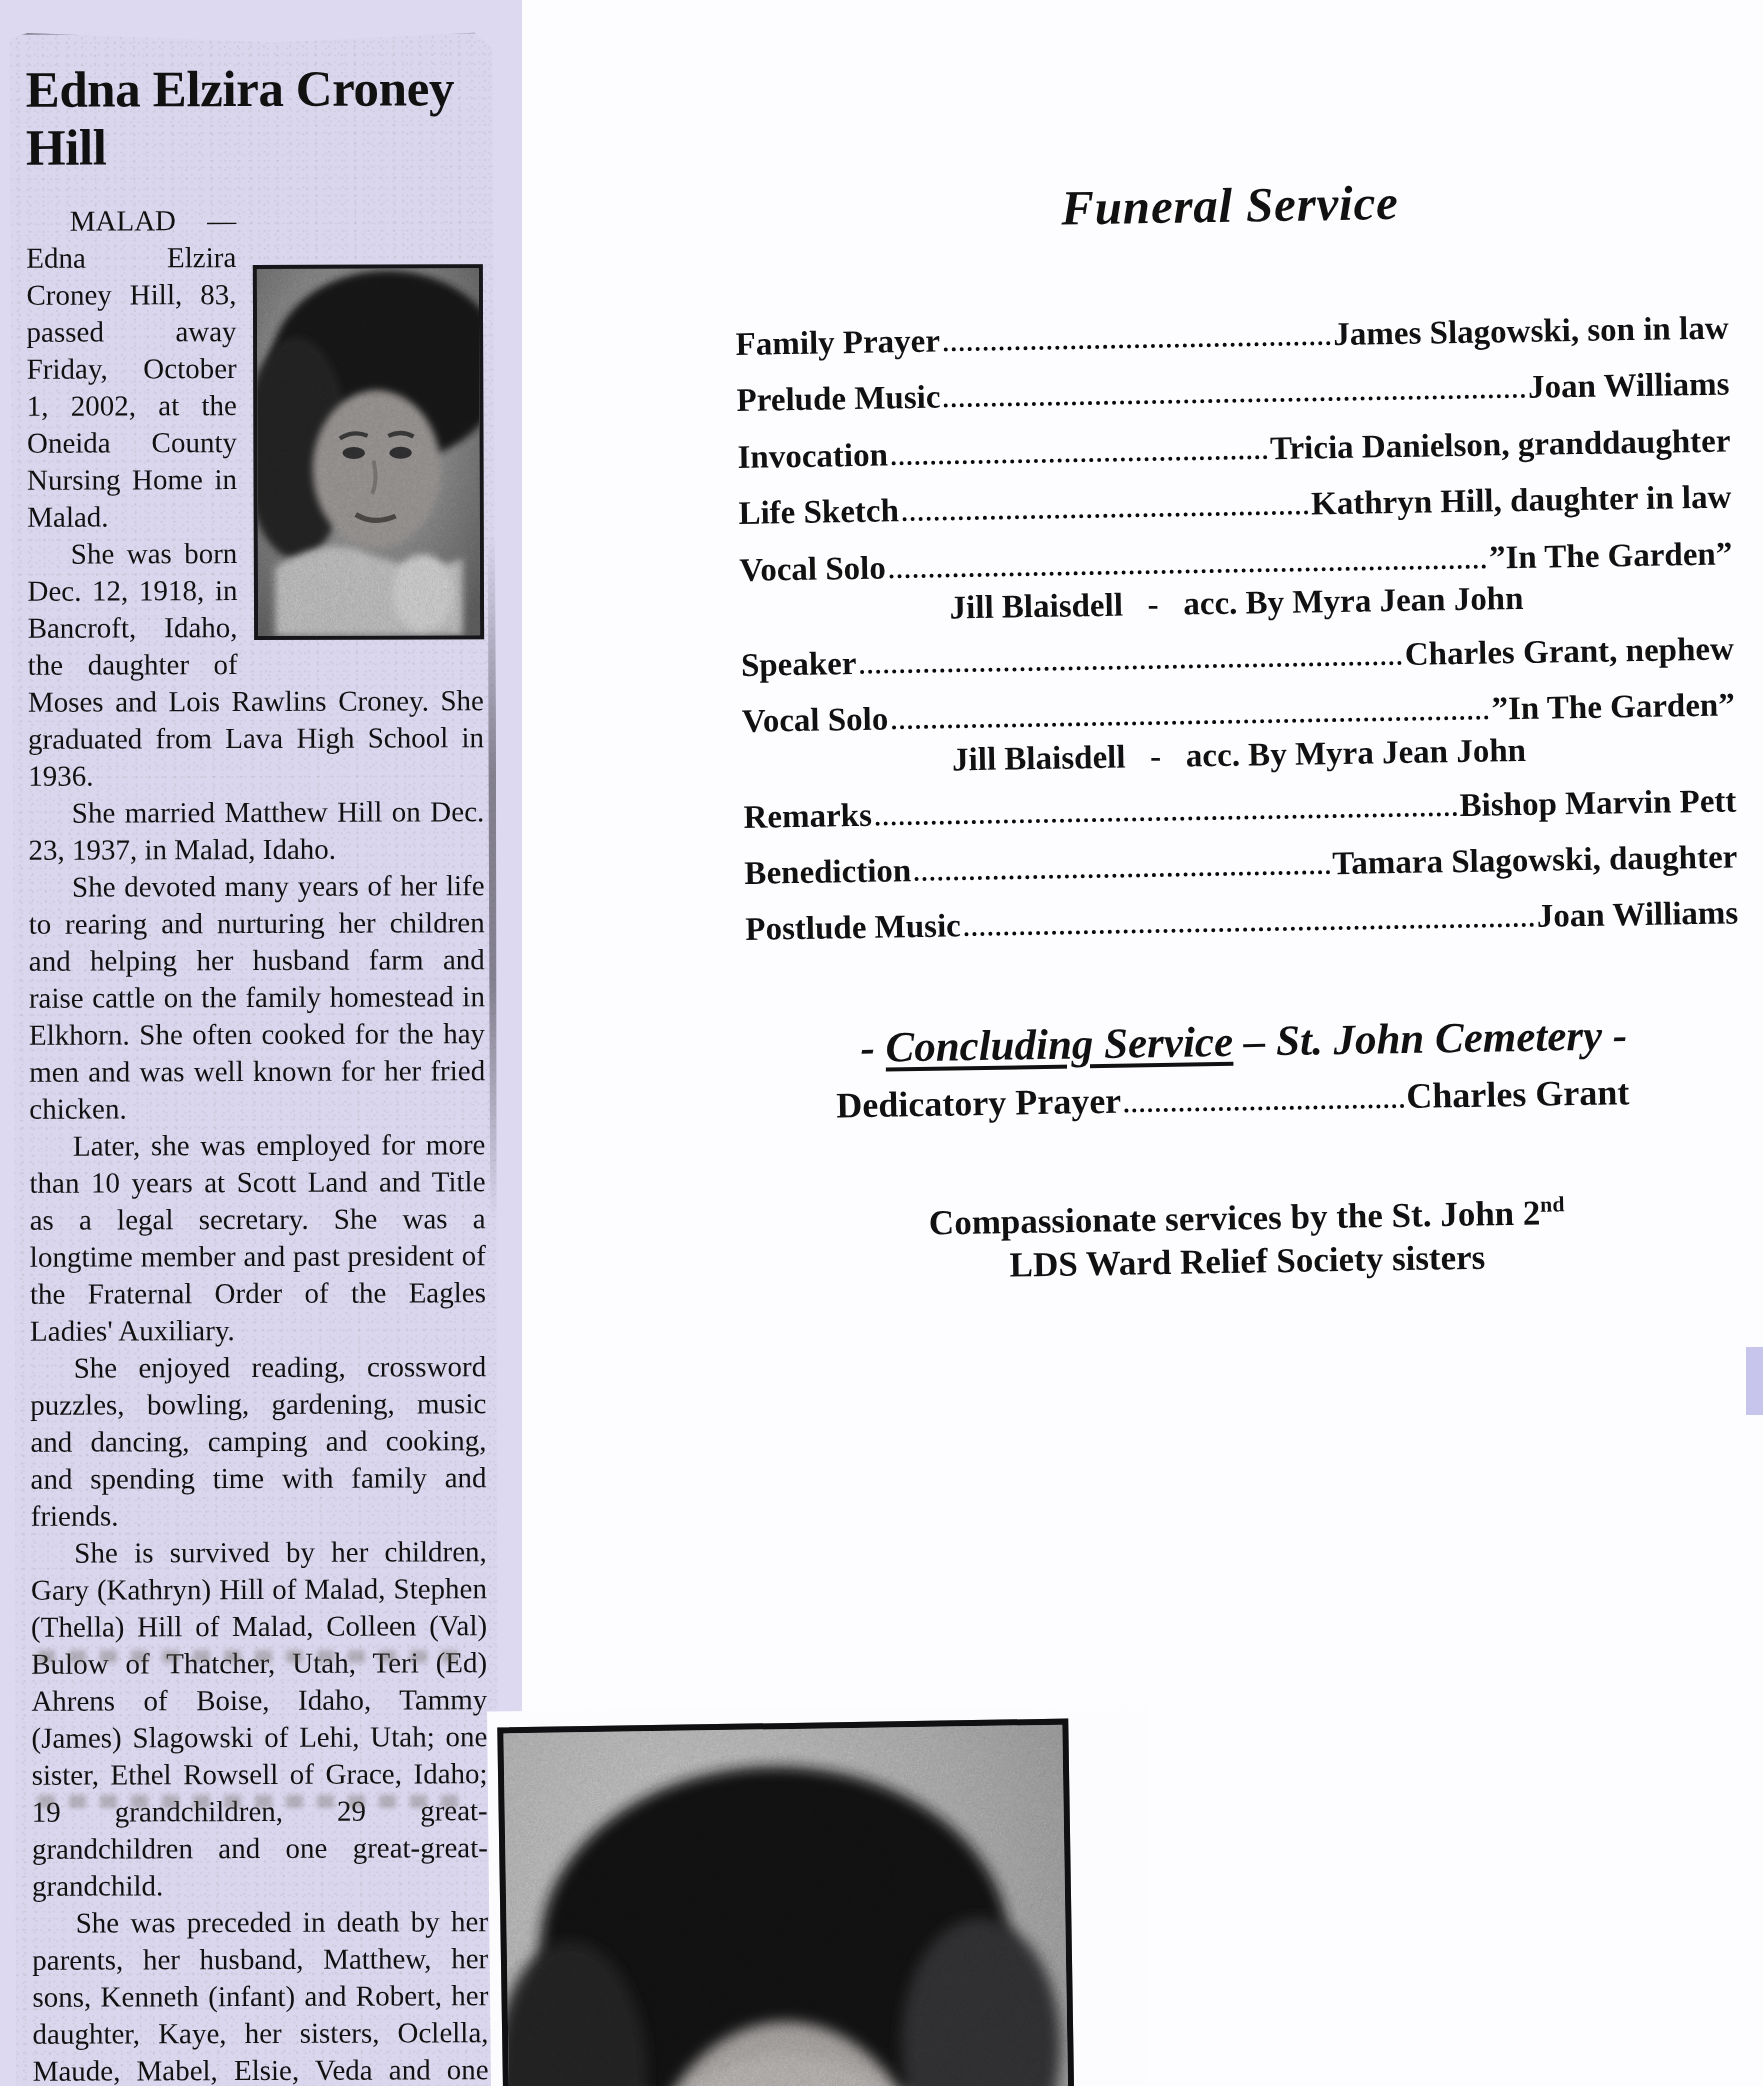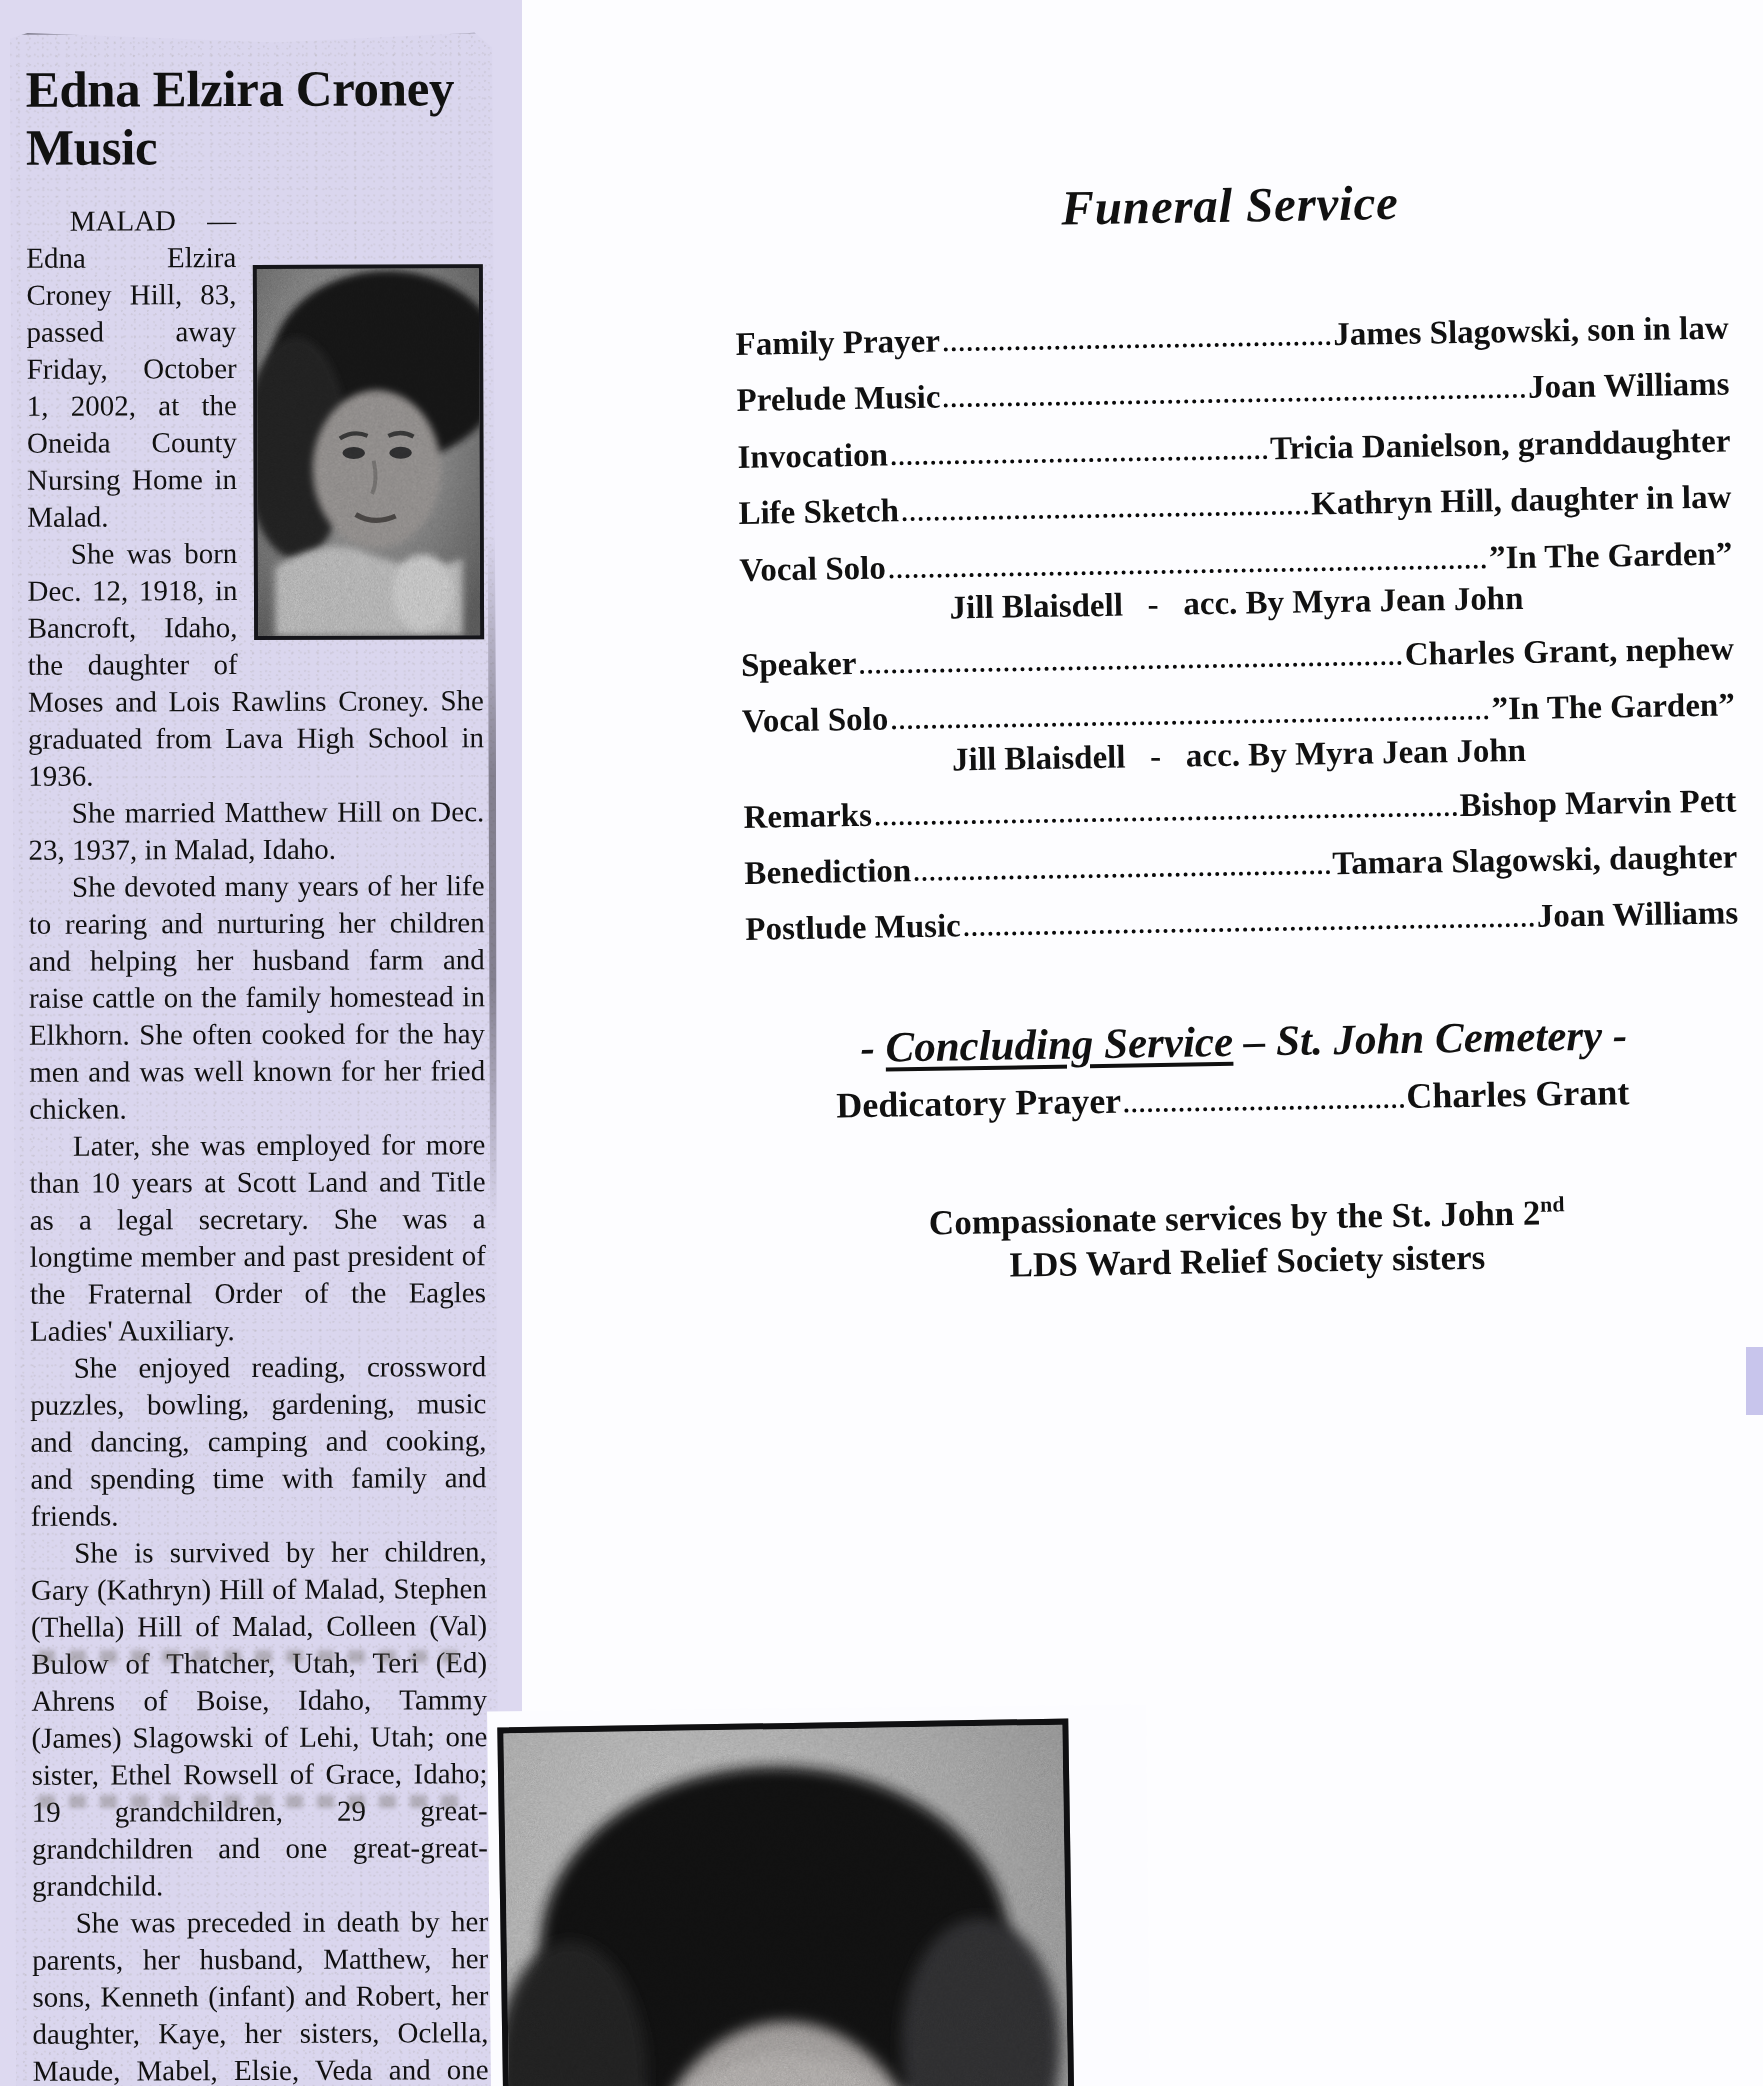--- a/index.html
+++ b/index.html
@@ -58,21 +58,21 @@
 <body>
 
 <div class="abs" id="left-backing"></div>
 <div class="abs" id="right-sheet"></div>
 
 <div class="abs" id="edge-artifact"></div>
 
 <div class="abs" id="clip1">
   <div class="headline">
     <span>Edna Elzira Croney</span><br>
-    <span>Music</span>
+    <span>Hill</span>
   </div>
   <div class="body">
     <p><span id="photo-float">
           <svg viewBox="0 0 512 860" preserveAspectRatio="none" aria-hidden="true">
         <defs>
           <radialGradient id="g1" cx="45%" cy="40%" r="75%">
             <stop offset="0%" stop-color="#c7c7c7"></stop>
                 <stop offset="60%" stop-color="#9a9a9a"></stop>
                 <stop offset="100%" stop-color="#6f6f6f"></stop>
           </radialGradient>

